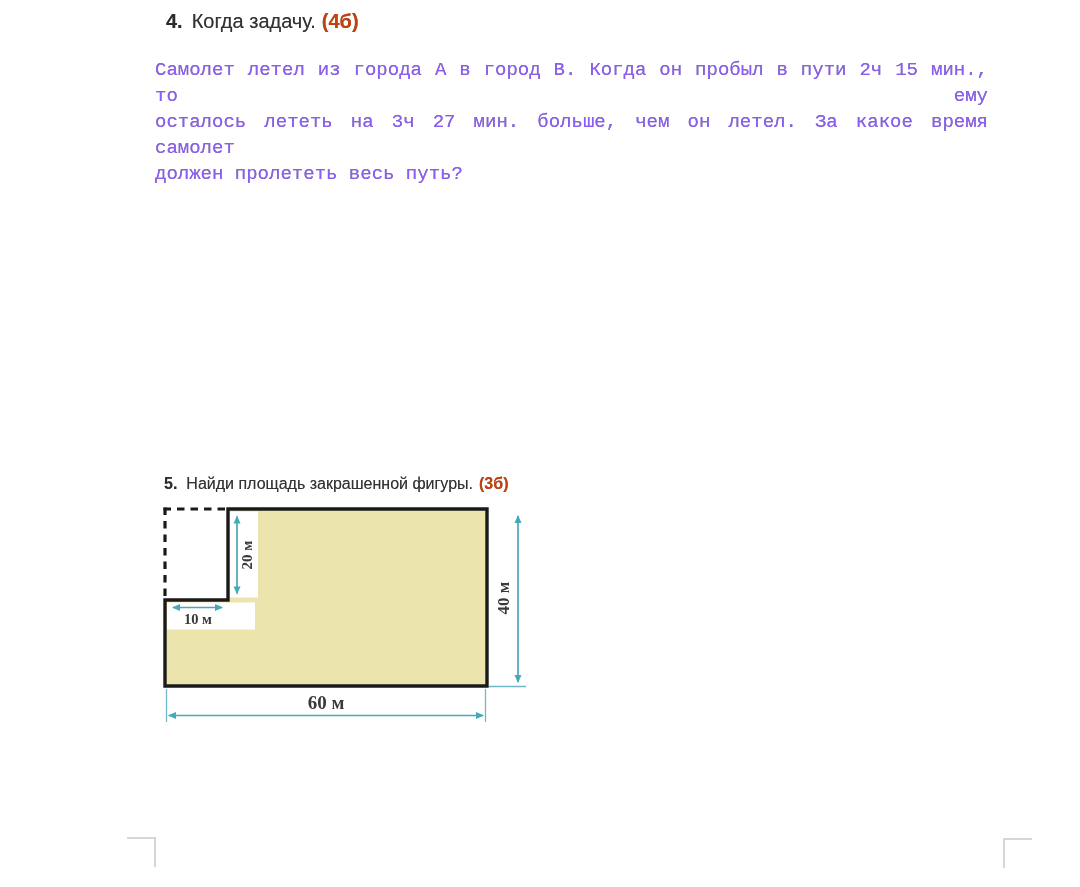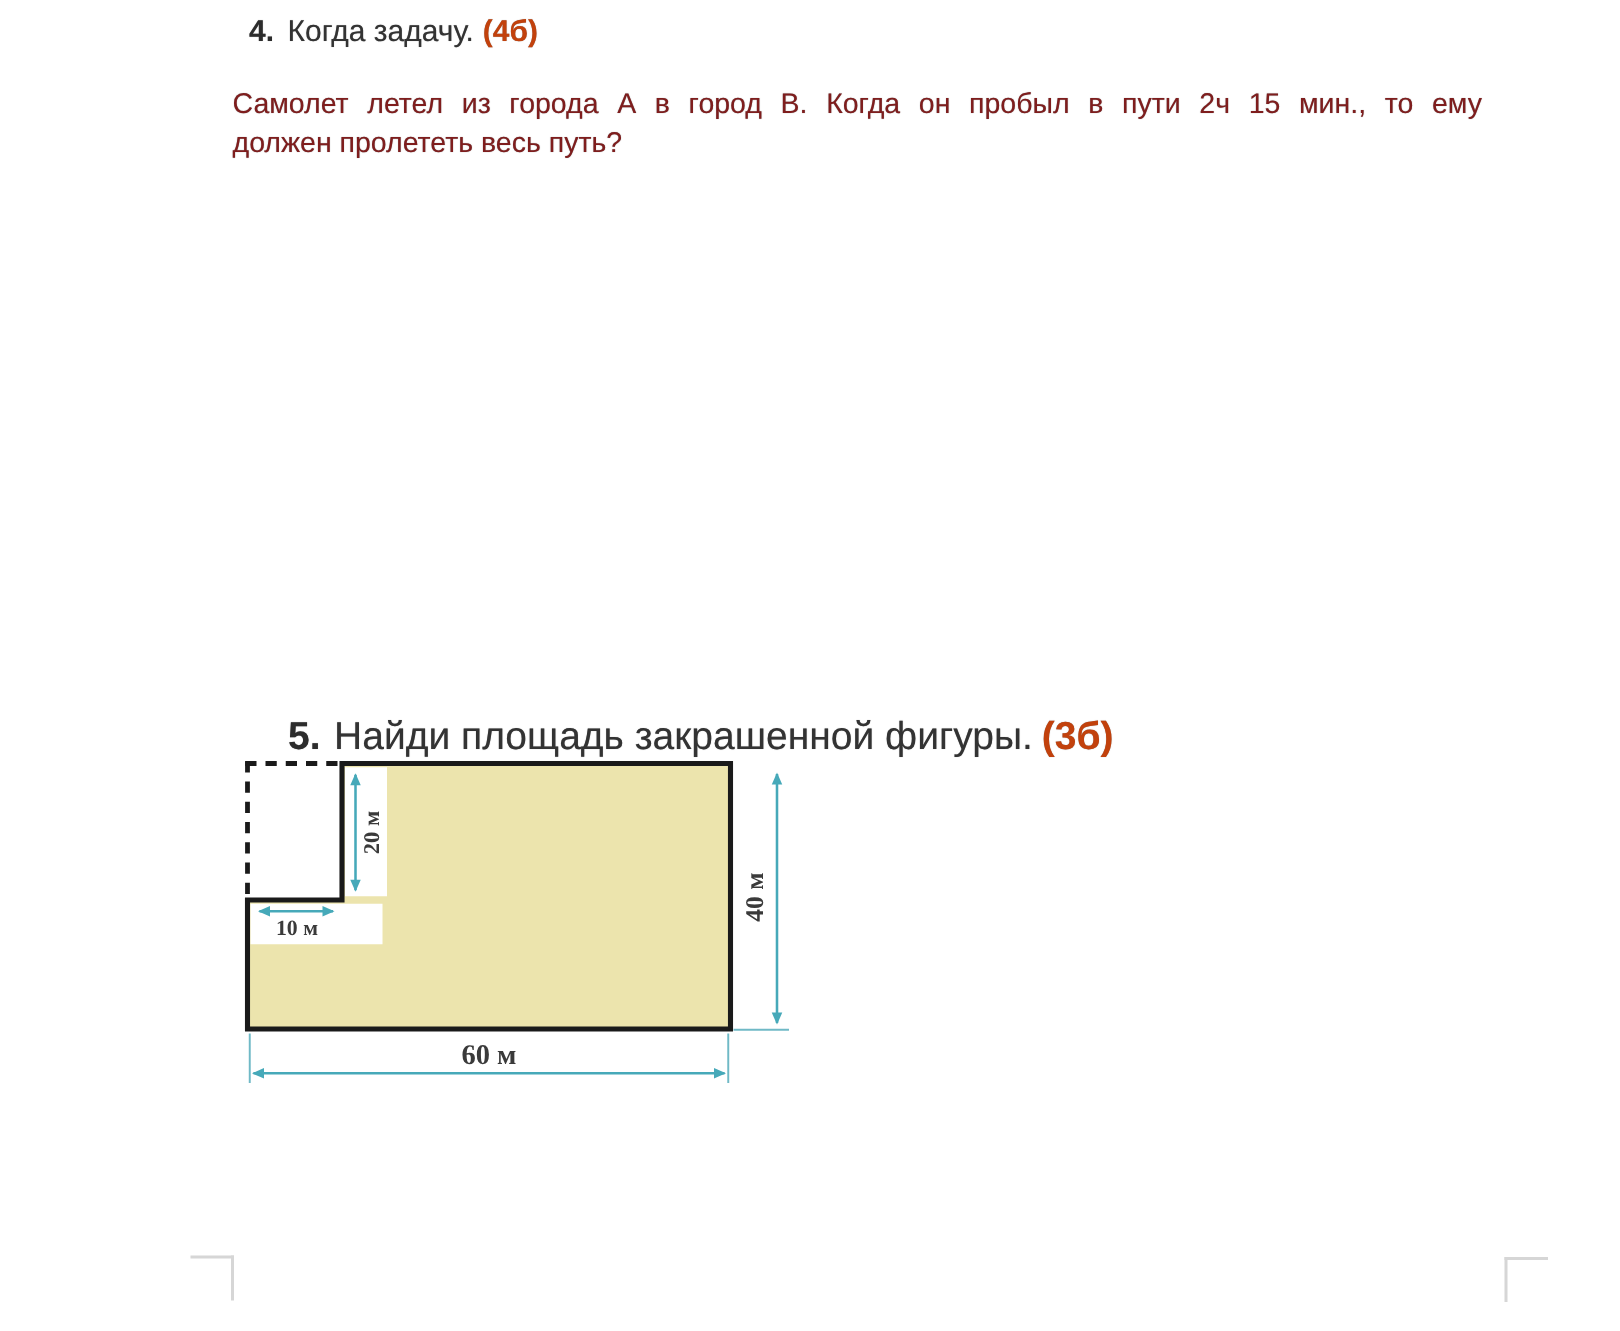--- a/index.html
+++ b/index.html
@@ -27,31 +27,32 @@
     font-weight: bold;
     margin-right: 9px;
     color: #2c2c2c;
   }
   .prob-header .pts {
     font-weight: bold;
     margin-left: 6px;
     color: #c2410c;
   }
   #p4-header { left: 166px; top: 10px; }
-  #p5-header { left: 164px; top: 475px; font-size: 26px; margin-left: 28px; }
+  #p5-header { left: 164px; top: 475px; font-size: 16px; }
 
   
   #p4-body {
     left: 155px;
     top: 57px;
     width: 833px;
-    color: #7f1d1d;
+    color: #8b5cf6;
     font-size: 19px;
     line-height: 26px;
     text-shadow: 0 0 0.6px rgba(50,50,50,0.6);
+    font-family: Liberation Mono, monospace;
   }
   #p4-body .line { width: 100%; }
   #p4-body .line.just {
     text-align: justify;
     -moz-text-align-last: justify;
     text-align-last: justify;
   }
 
   
   #figure-svg {
@@ -77,20 +78,21 @@
 </style>
 </head>
 <body>
 
 <div class="abs prob-header" id="p4-header">
   <span class="num">4.</span><span>Когда задачу.</span><span class="pts">(4б)</span>
 </div>
 
 <div class="abs" id="p4-body">
   <div class="line just">Самолет летел из города А в город В. Когда он пробыл в пути 2ч 15 мин., то ему</div>
+  <div class="line just">осталось лететь на 3ч 27 мин. больше, чем он летел. За какое время самолет</div>
   <div class="line">должен пролететь весь путь?</div>
 </div>
 
 <div class="abs prob-header" id="p5-header">
   <span class="num">5.</span><span>Найди площадь закрашенной фигуры.</span><span class="pts">(3б)</span>
 </div>
 
 <svg class="abs" id="figure-svg" viewBox="0 0 380 230">
   <defs>
     <marker id="ah" markerWidth="10" markerHeight="9" refX="7.5" refY="4" orient="auto-start-reverse" markerUnits="userSpaceOnUse">

